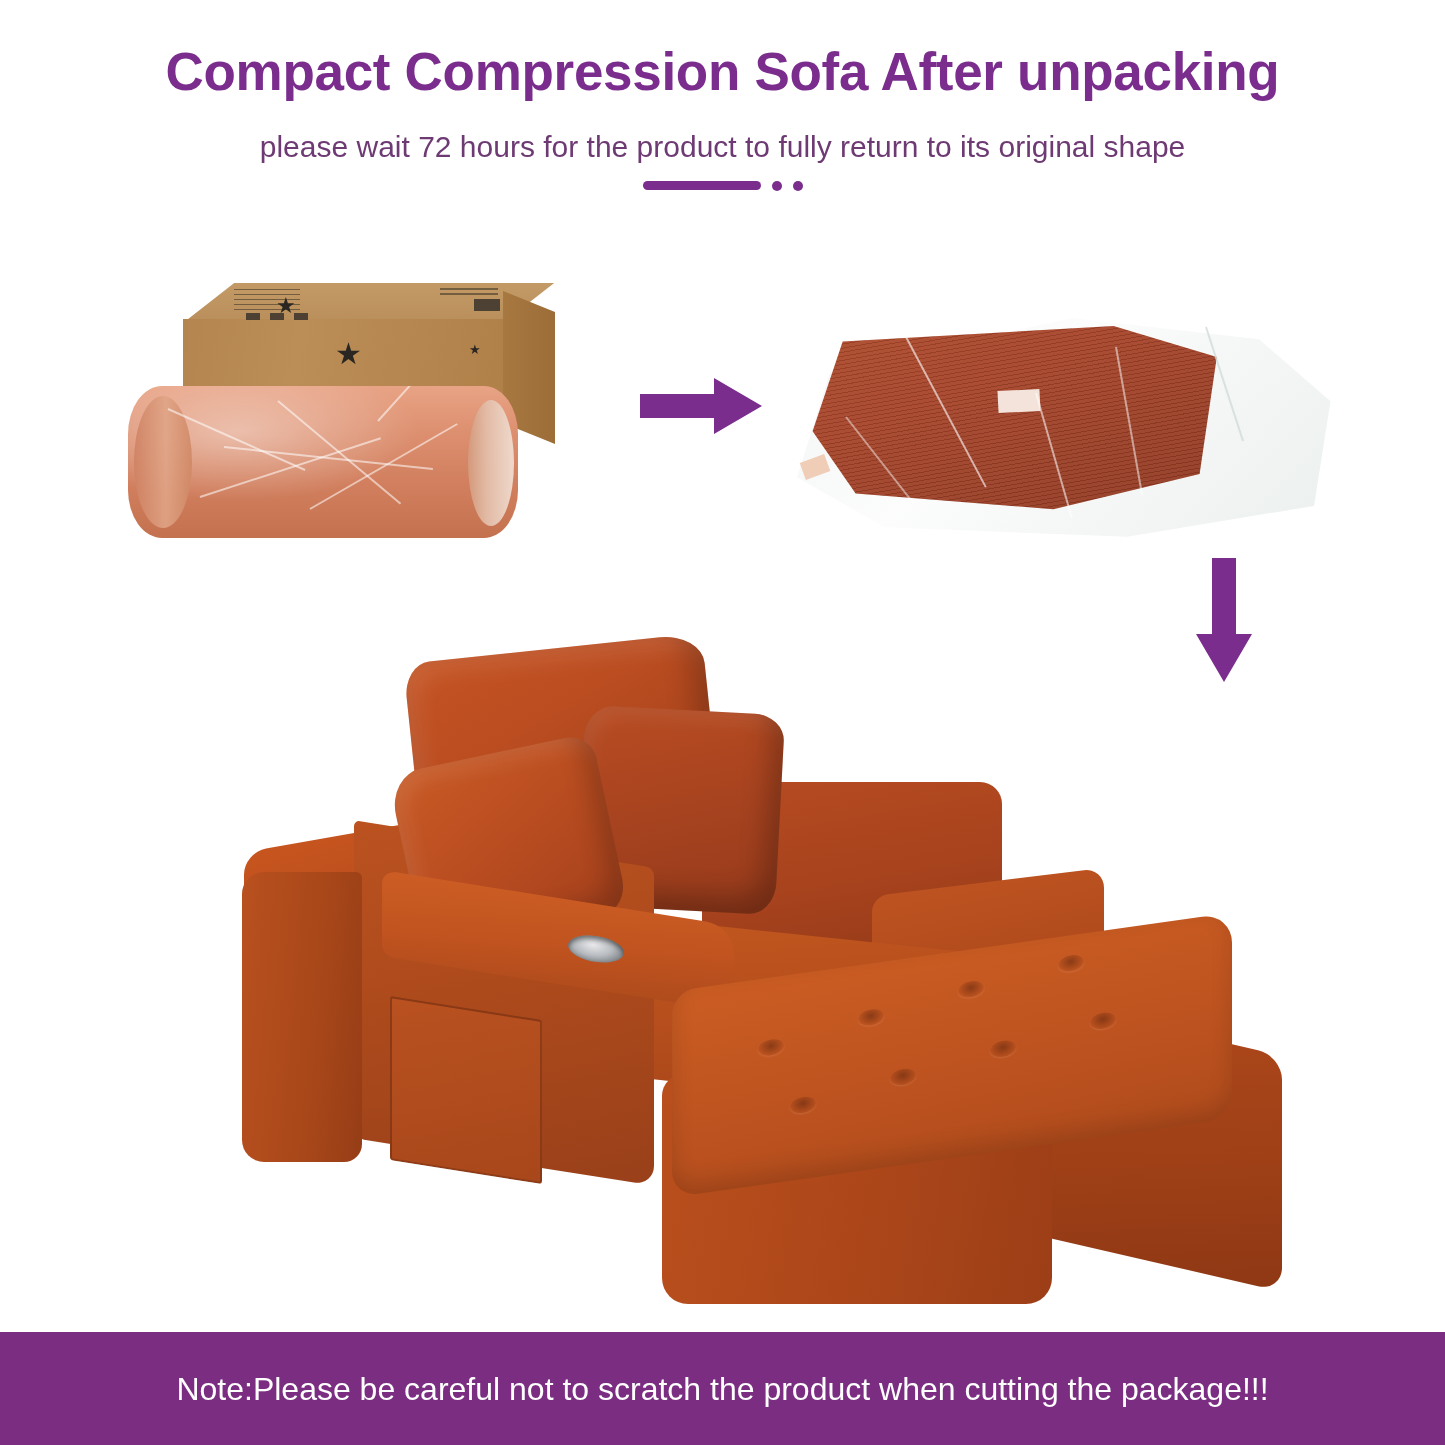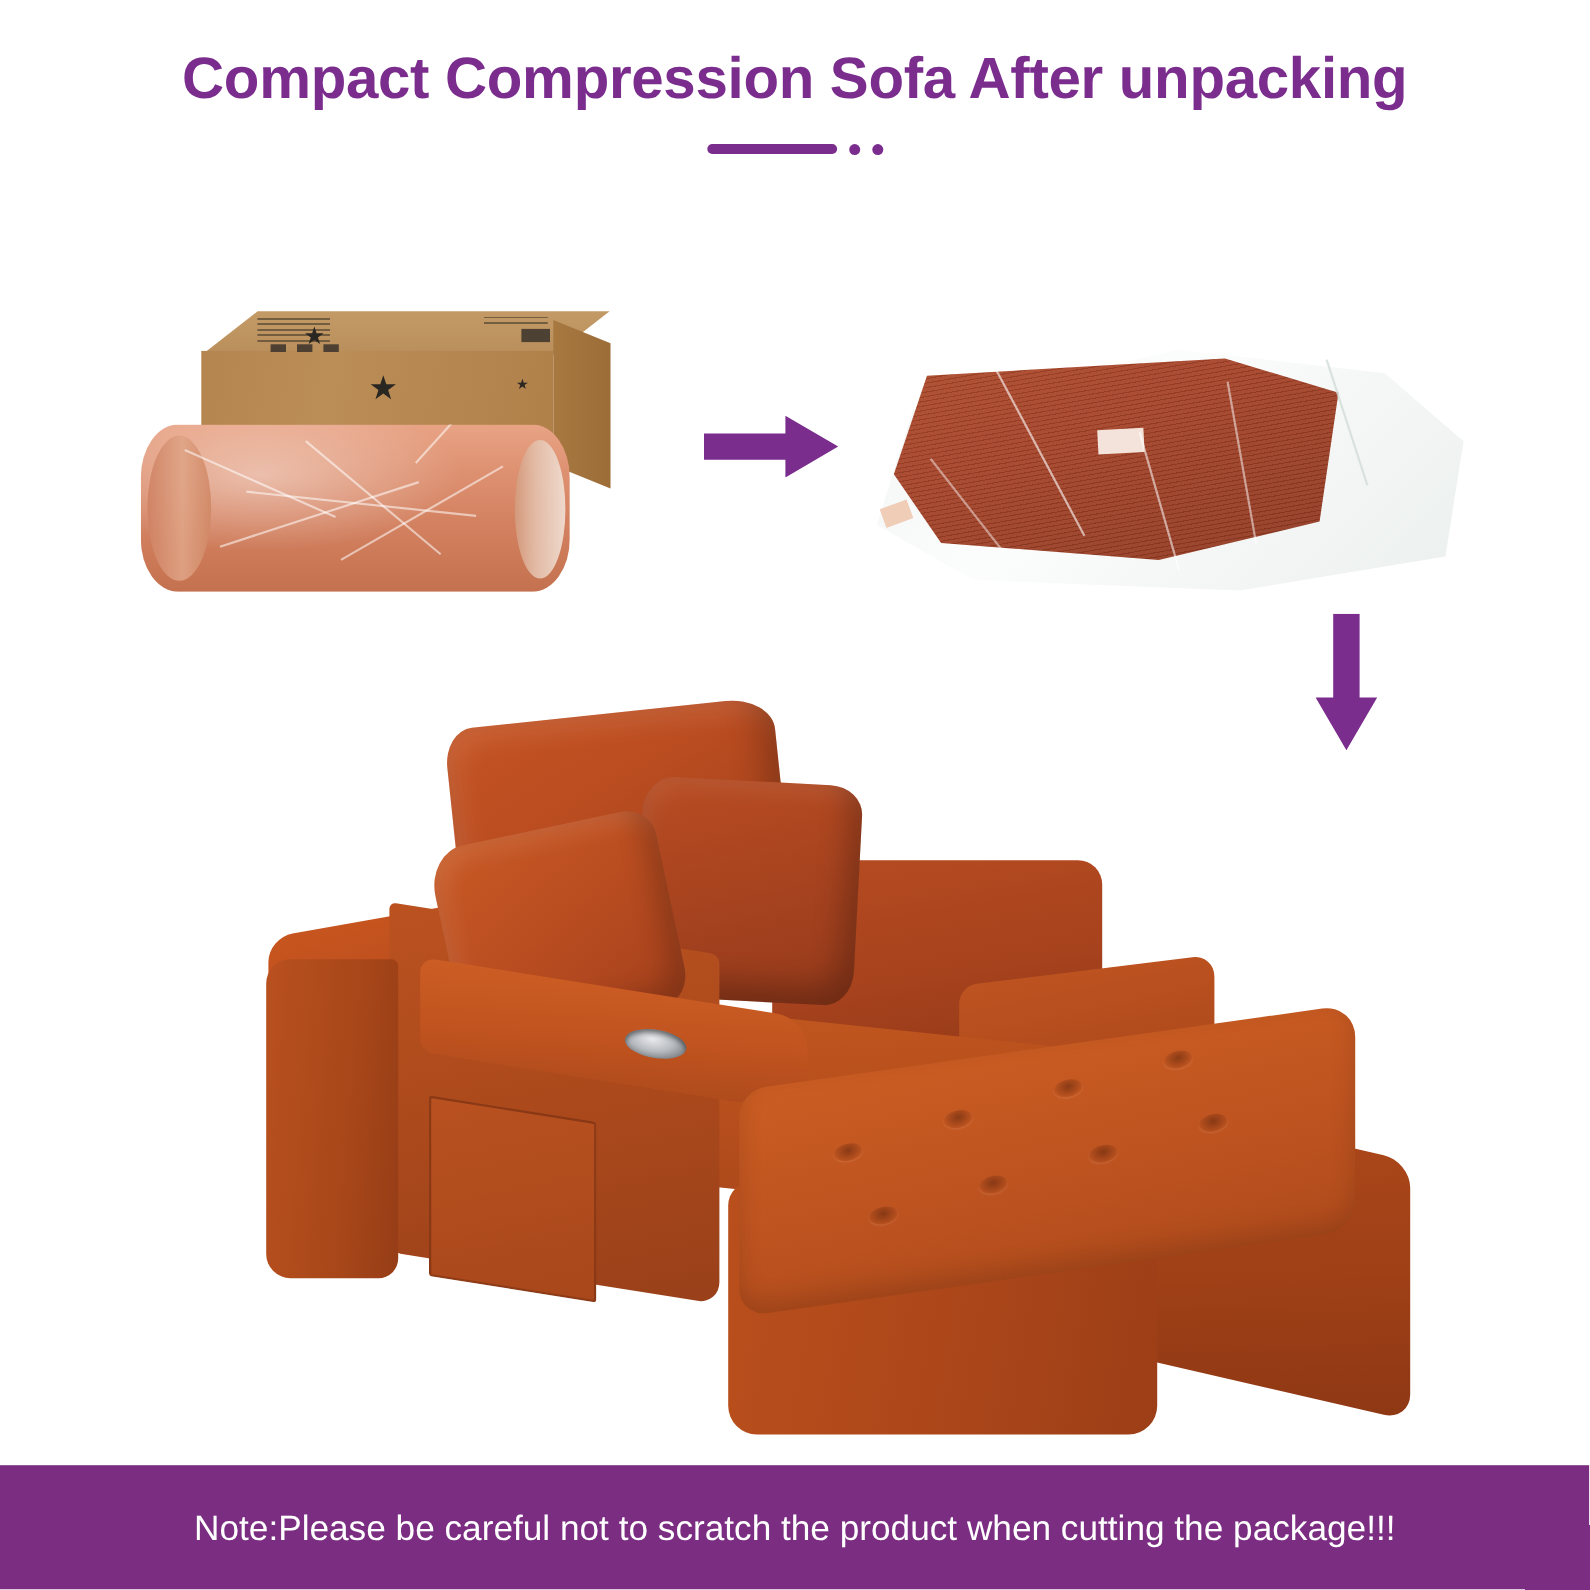--- a/index.html
+++ b/index.html
@@ -390,20 +390,21 @@
     white-space: nowrap;
   }
 </style>
 </head>
 <body>
 
 <div id="page">
 
   <div class="header">
     <h1 class="title">Compact Compression Sofa After unpacking</h1>
+    <p class="subtitle">please wait 72 hours for the product to fully return to its original shape</p>
     <div class="divider">
       <span class="divider-bar"></span>
       <span class="divider-dot"></span>
       <span class="divider-dot"></span>
     </div>
   </div>
 
   <div class="photo" id="carton">
     <div class="box-top"></div>
     <div class="box-side"></div>

